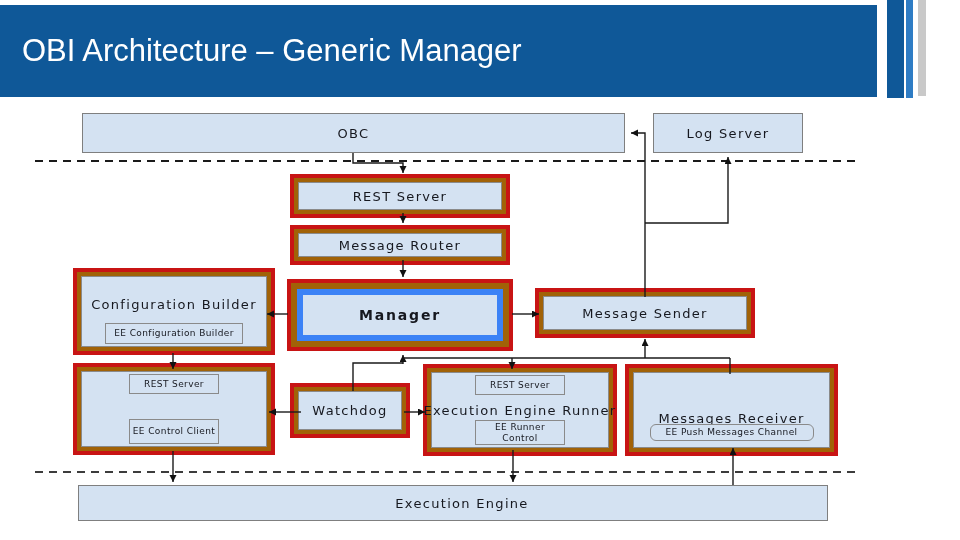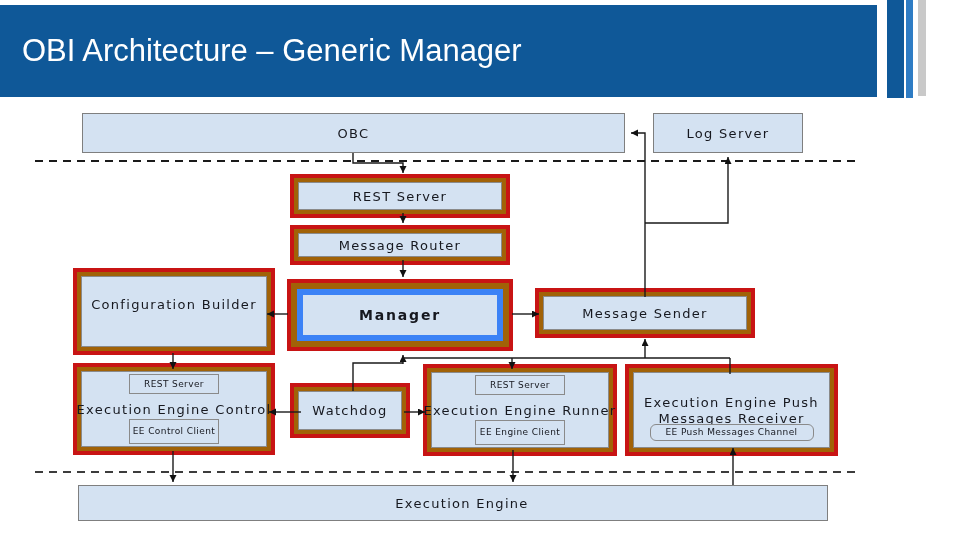--- a/index.html
+++ b/index.html
@@ -69,55 +69,55 @@
 
     <div class="rednode" style="left:287px;top:279px;width:226px;height:72px;padding:6px;">
       <div class="fill darkline">
         <span class="lbl bold">Manager</span>
       </div>
     </div>
 
     <div class="rednode" style="left:73px;top:268px;width:202px;height:87px;">
       <div class="fill">
         <span class="lbl" style="margin-bottom:14px;">Configuration Builder</span>
+        <div class="sub" style="bottom:2px;width:138px;height:21px;">EE Configuration Builder</div>
       </div>
     </div>
 
     <div class="rednode" style="left:535px;top:288px;width:220px;height:50px;">
       <div class="fill">
         <span class="lbl">Message Sender</span>
       </div>
     </div>
 
     <div class="rednode" style="left:73px;top:363px;width:202px;height:92px;">
       <div class="fill">
         <div class="sub sub-top">REST Server</div>
-        <span class="lbl">Execution Engine Control</span>
         <div class="sub sub-bottom">EE Control Client</div>
       </div>
     </div>
 
     <div class="rednode" style="left:290px;top:383px;width:120px;height:55px;">
       <div class="fill">
         <span class="lbl">Watchdog</span>
       </div>
     </div>
 
     <div class="rednode" style="left:423px;top:364px;width:194px;height:92px;">
       <div class="fill">
         <div class="sub sub-top">REST Server</div>
         <span class="lbl">Execution Engine Runner</span>
-        <div class="sub sub-bottom">EE Engine Client</div>
+        <div class="sub sub-bottom">EE Runner Control</div>
       </div>
     </div>
 
     <div class="rednode" style="left:625px;top:364px;width:213px;height:92px;">
       <div class="fill" style="justify-content:flex-start;padding-top:22px;">
         <span class="lbl twoline">
-          <span>Execution Engine Push</span><br>
+          <br>
           <span>Messages Receiver</span>
         </span>
         <div class="sub" style="bottom:6px;width:164px;height:17px;border-radius:6px;">EE Push Messages Channel</div>
       </div>
     </div>
 
     <div class="plain" style="left:78px;top:485px;width:750px;height:36px;padding-left:18px;">
       <span class="lbl">Execution Engine</span>
     </div>
 

